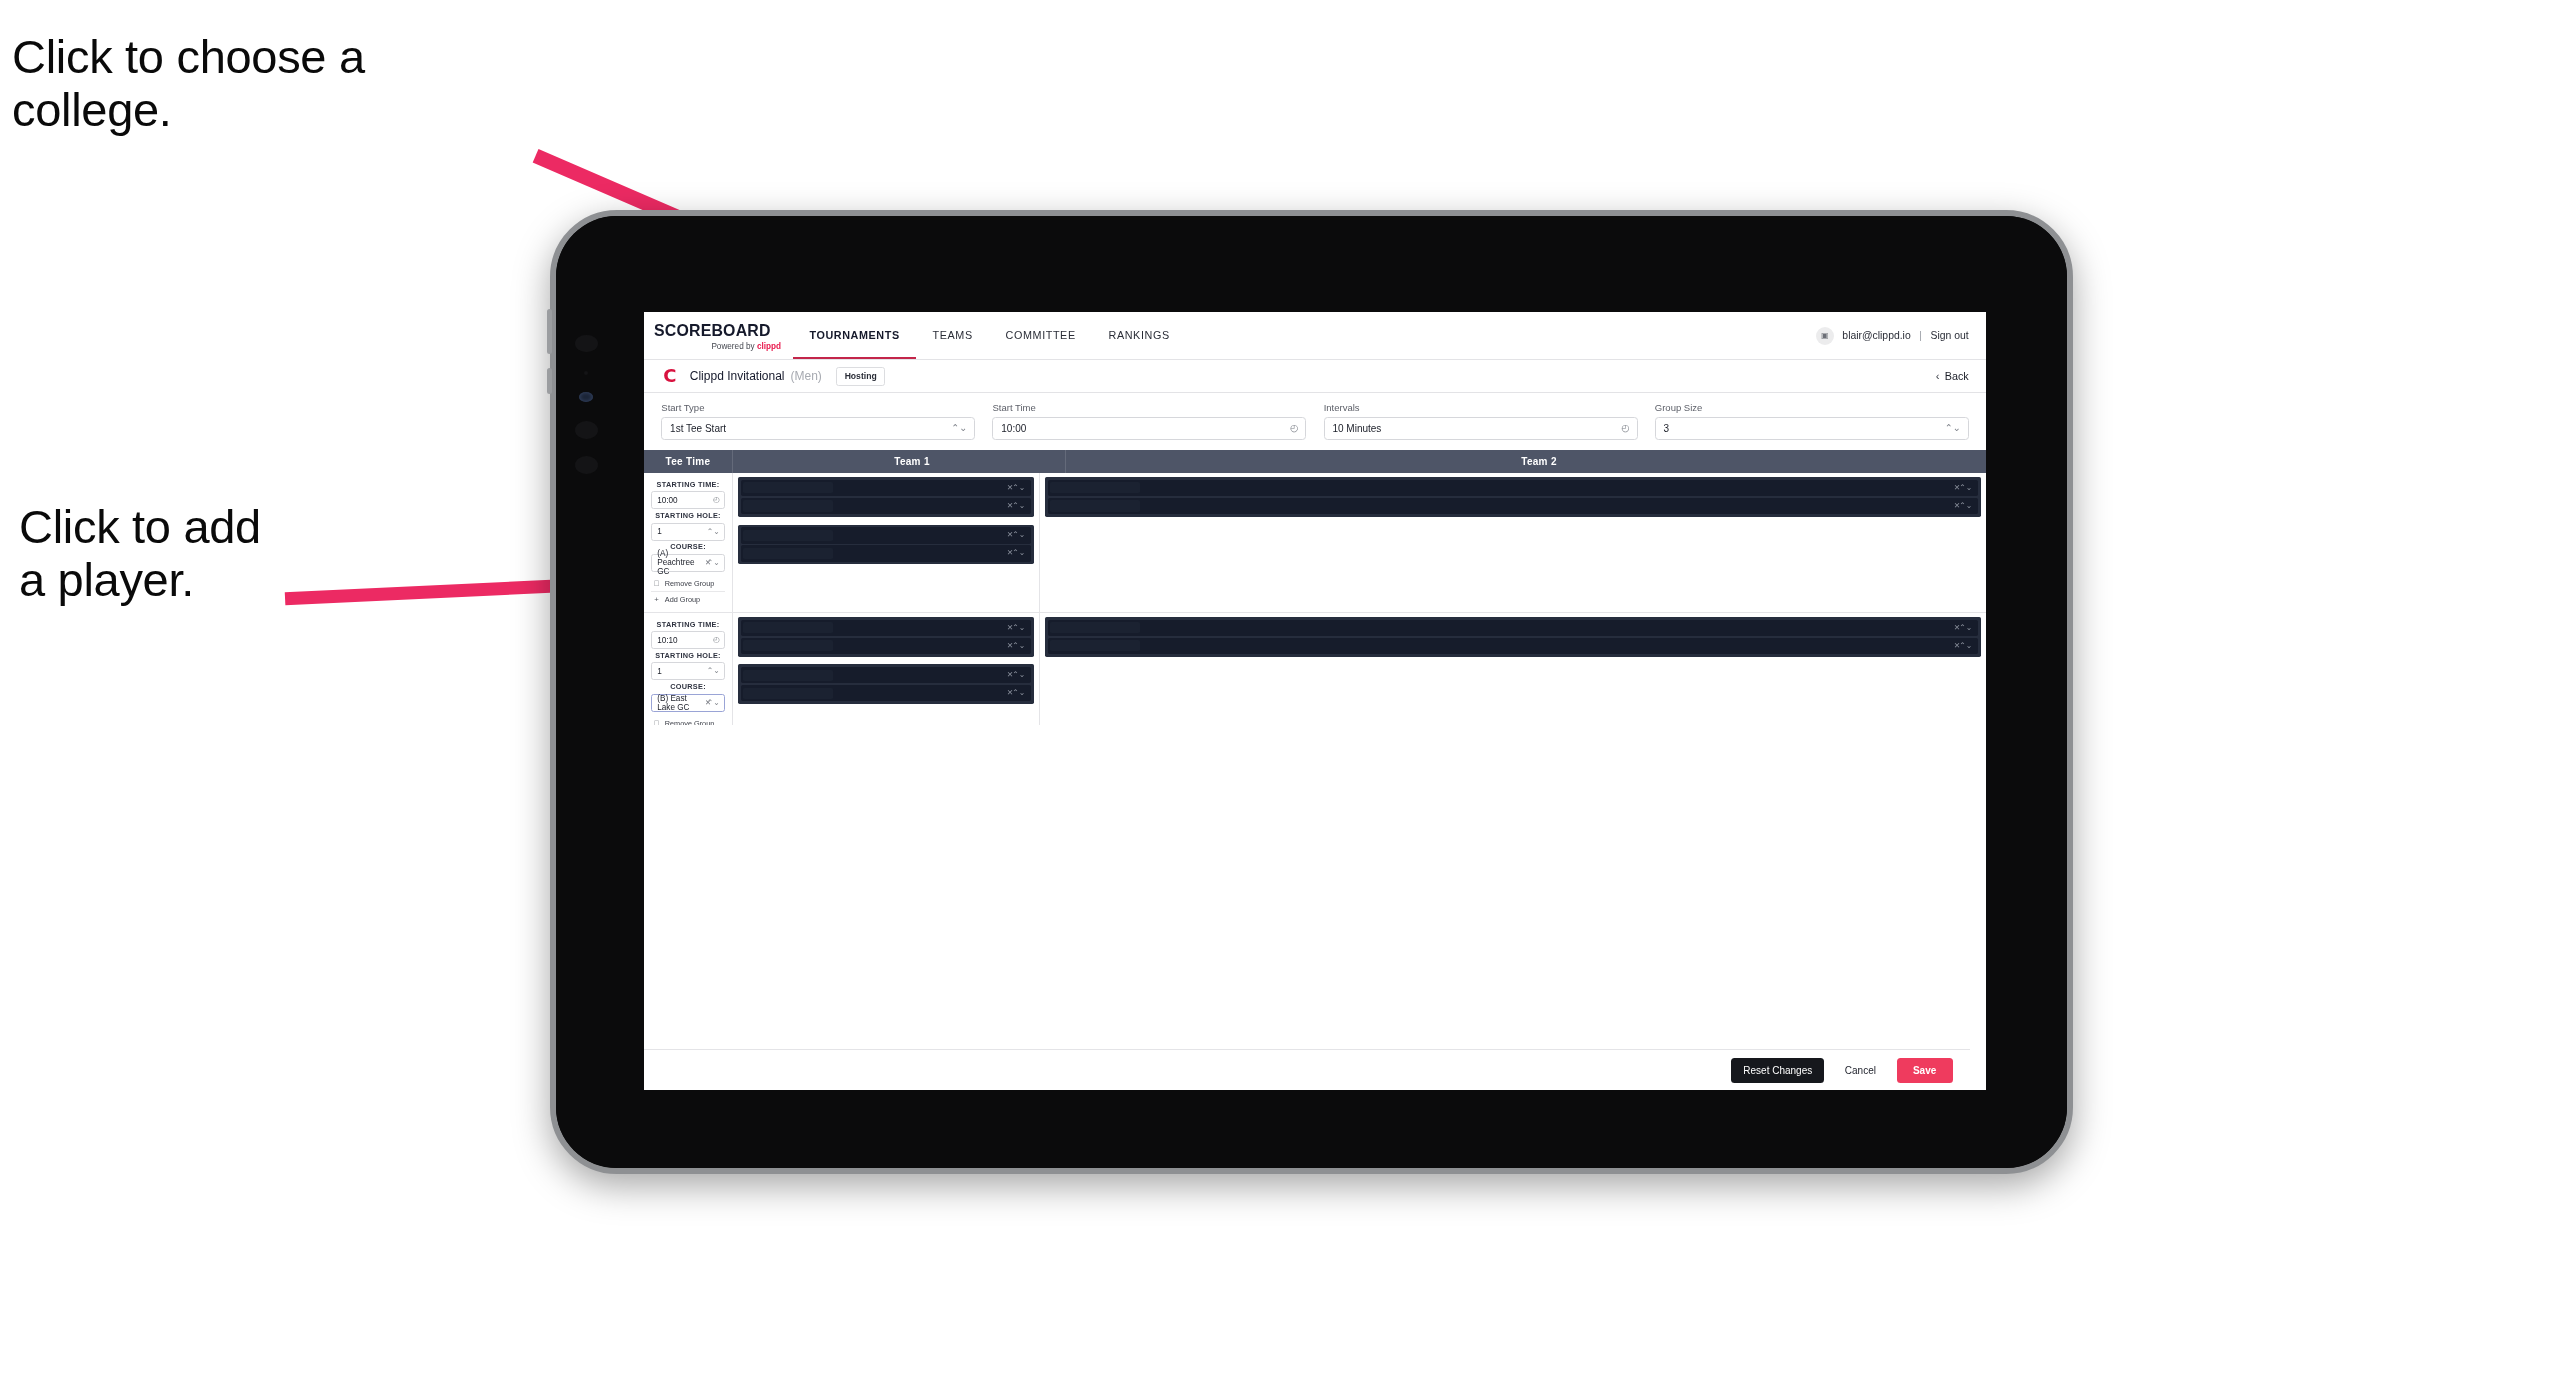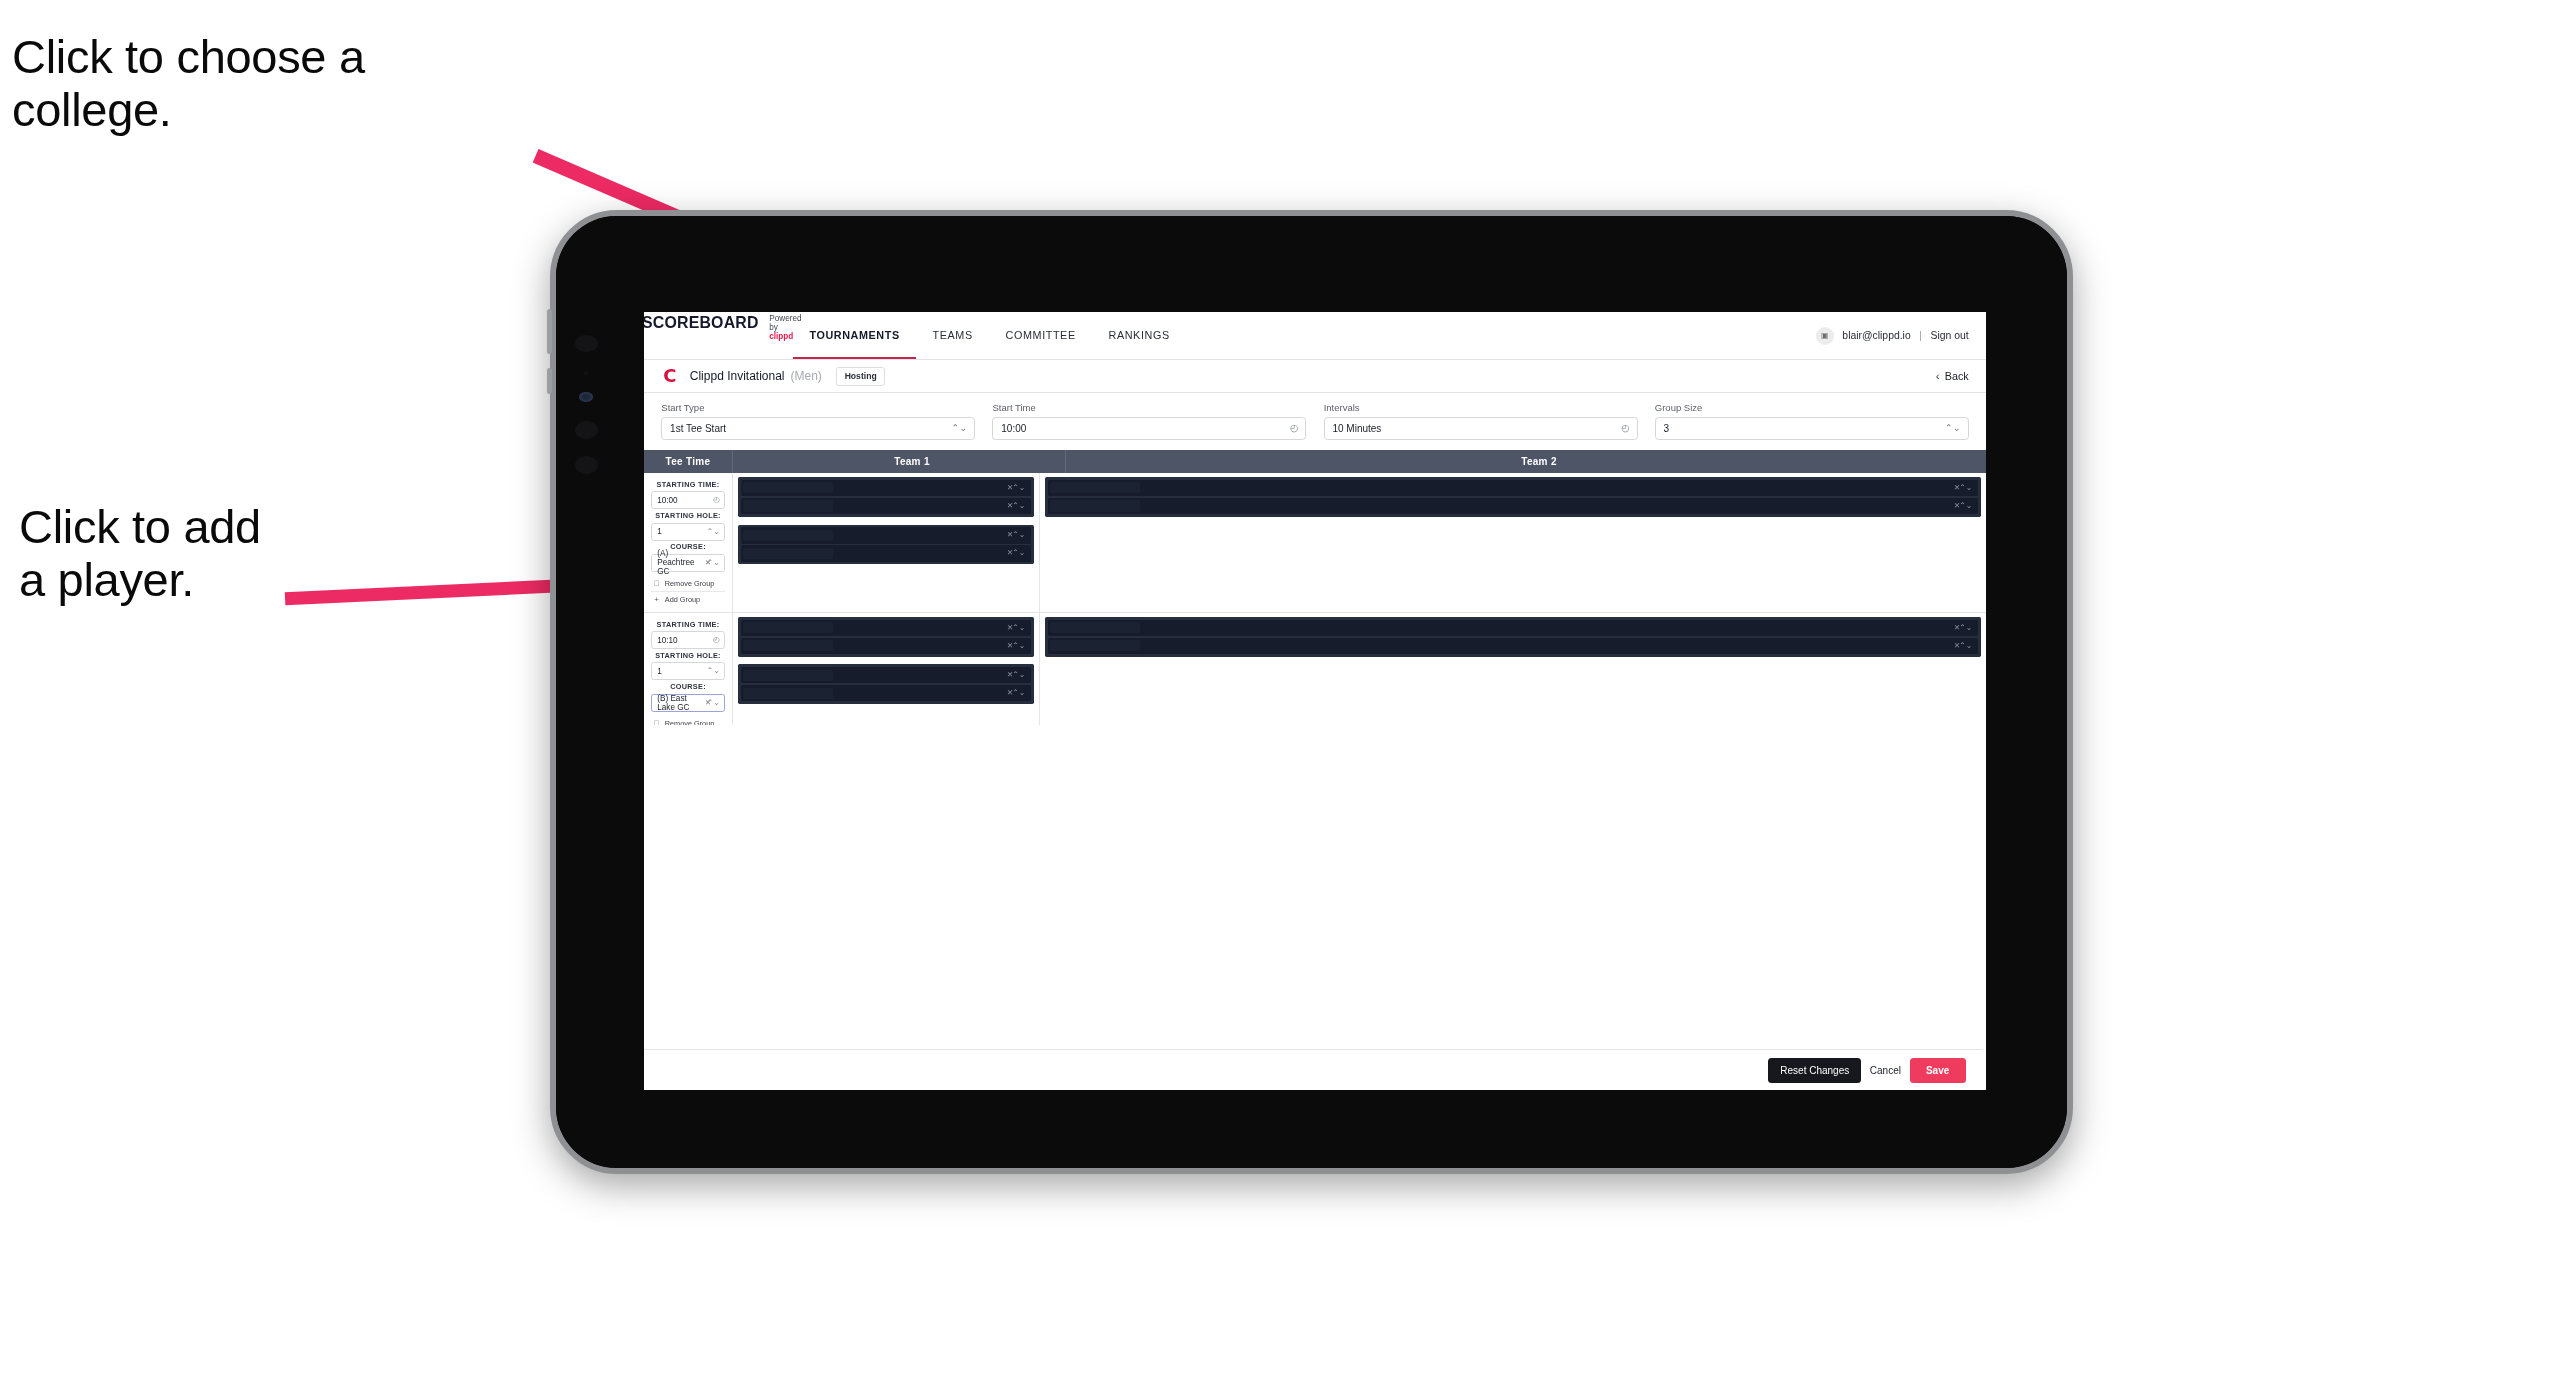--- a/index.html
+++ b/index.html
@@ -63,21 +63,21 @@
     overflow: hidden;
   }
 
   
   .topnav {
     position: relative; height: 48px;
     border-bottom: 0.9px solid #e3e3e6;
     display: flex; align-items: stretch;
     background: #fff;
   }
-  .brand { display:flex; flex-direction:row; justify-content:center; padding: 0 12px 0 19px; width: 149px; }
+  .brand { display:flex; flex-direction:column; justify-content:center; padding: 0 12px 0 19px; width: 149px; align-items: flex-end; }
   .brand-word {
     font-family: "Liberation Sans", sans-serif;
     font-weight: 700; font-size: 17.3px; letter-spacing: 0.2px;
     color: #15192b; transform: scaleX(0.92); transform-origin: left center;
   }
   .brand-sub { font-size: 8.2px; color: #44474f; margin-top: 1.7px; }
   .brand-sub .clippd { color: #e8174b; font-weight: 700; }
 
   .nav-tabs { display: flex; align-items: stretch; }
   .nav-tab {
@@ -204,24 +204,24 @@
   }
   .slot::before {
     content:""; position:absolute; left:2.6px; top:2.6px; bottom:2.6px; width: 90px;
     background:#1b2231; border-radius:1.7px;
   }
   .slot-x    { position: absolute; right: 18px; top: 50%; transform: translateY(-50%); font-size: 7.8px; color: #8b919d; line-height:1; }
   .slot-step { position: absolute; right: 6px;  top: 50%; transform: translateY(-50%); font-size: 7.8px; color: #8b919d; line-height:1; }
 
   
   .footer {
-    position: absolute; left: 0; right: 3px; bottom: 0; height: 41px;
+    position: absolute; left: 0; right: 16px; bottom: 0; height: 41px;
     background: #fff; border-top: 0.9px solid #e4e4e7;
     display: flex; align-items: center; justify-content: flex-end;
-    padding-right: 17.3px; gap: 0;
+    padding-right: 17.3px; gap: 12px;
   }
   .btn { border-radius: 3.5px; font-size: 10px; cursor: pointer; display:flex; align-items:center; justify-content:center; }
   .btn-reset { background: #16181d; color: #fff; padding: 7px 12px; font-weight: 500; }
   .btn-cancel { background: transparent; color: #1b1e28; padding: 7px 8.6px; }
   .btn-save { background: #ef3b5e; color: #fff; padding: 7px 16.4px; font-weight: 600; }
 </style>
 </head>
 <body>
 
 <div class="stage">

